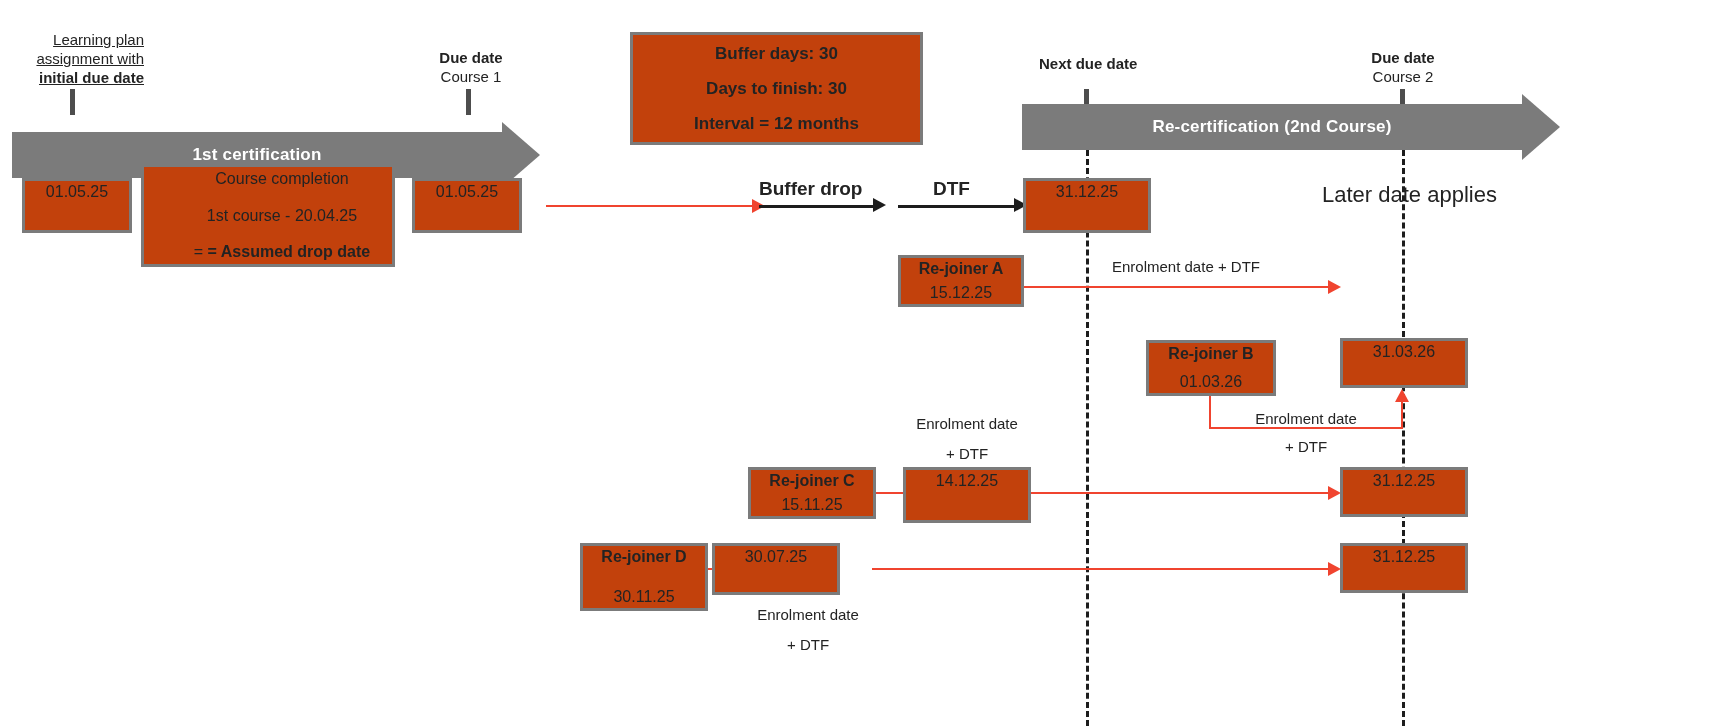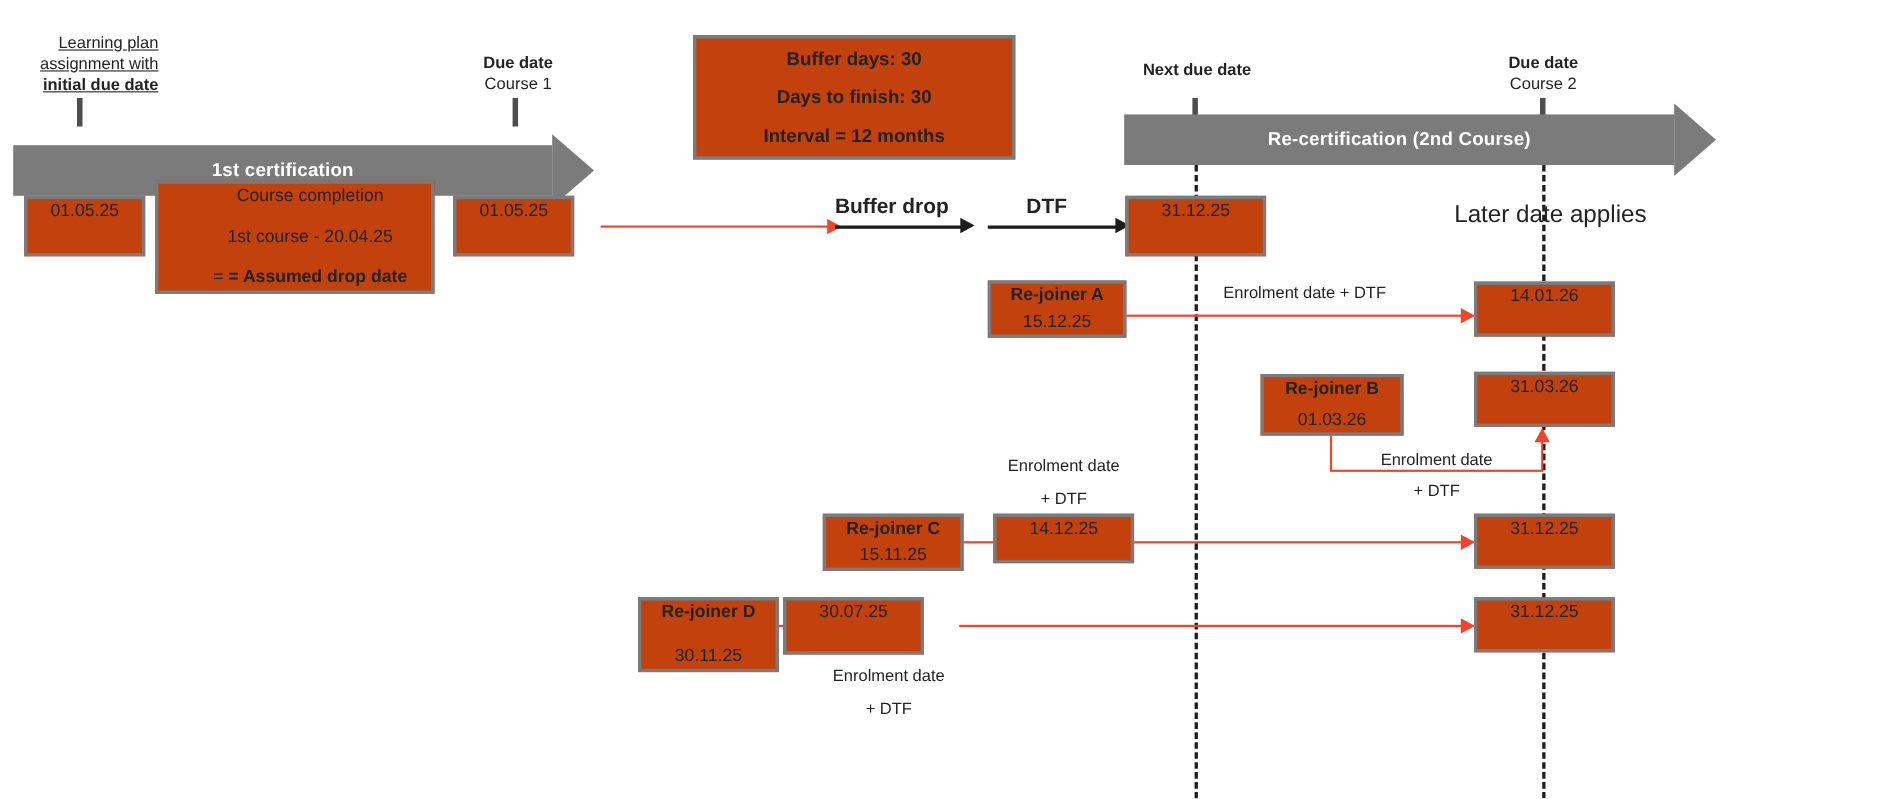--- a/index.html
+++ b/index.html
@@ -192,23 +192,20 @@
     <span class="l1">31.12.25</span>
   </div>
 
   <div class="box bold-first" style="left:898px;top:255px;width:126px;height:52px;">
     <span class="l1">Re-joiner A</span>
     <span class="l2">15.12.25</span>
   </div>
   <div class="txt" style="left:1112px;top:257px;">Enrolment date + DTF</div>
   <div class="ln h" style="left:1024px;top:286px;width:310px;"></div>
   <div class="arw r" style="left:1328px;top:280px;"></div>
-  <div class="box" style="left:1340px;top:256px;width:128px;height:50px;">
-    <span class="l1">14.01.26</span>
-  </div>
 
   <div class="box bold-first" style="left:1146px;top:340px;width:130px;height:56px;">
     <span class="l1">Re-joiner B</span>
     <span class="l2">01.03.26</span>
   </div>
   <div class="box" style="left:1340px;top:338px;width:128px;height:50px;">
     <span class="l1">31.03.26</span>
   </div>
 
   <div class="ln v" style="left:1209px;top:396px;height:32px;"></div>
@@ -222,21 +219,21 @@
 
   <div class="txt ctr" style="left:901px;top:409px;width:132px;white-space:normal;text-align:center;line-height:30px;">
     <span>Enrolment date</span><br>
     <span>+ DTF</span>
   </div>
   <div class="box bold-first" style="left:748px;top:467px;width:128px;height:52px;">
     <span class="l1">Re-joiner C</span>
     <span class="l2">15.11.25</span>
   </div>
   <div class="ln h" style="left:876px;top:492px;width:28px;"></div>
-  <div class="box" style="left:903px;top:467px;width:128px;height:45px;">
+  <div class="box" style="left:903px;top:467px;width:128px;height:56px;">
     <span class="l1">14.12.25</span>
   </div>
   <div class="ln h" style="left:1031px;top:492px;width:303px;"></div>
   <div class="arw r" style="left:1328px;top:486px;"></div>
   <div class="box" style="left:1340px;top:467px;width:128px;height:50px;">
     <span class="l1">31.12.25</span>
   </div>
 
   <div class="box bold-first" style="left:580px;top:543px;width:128px;height:68px;">
     <span class="l1">Re-joiner D</span>

